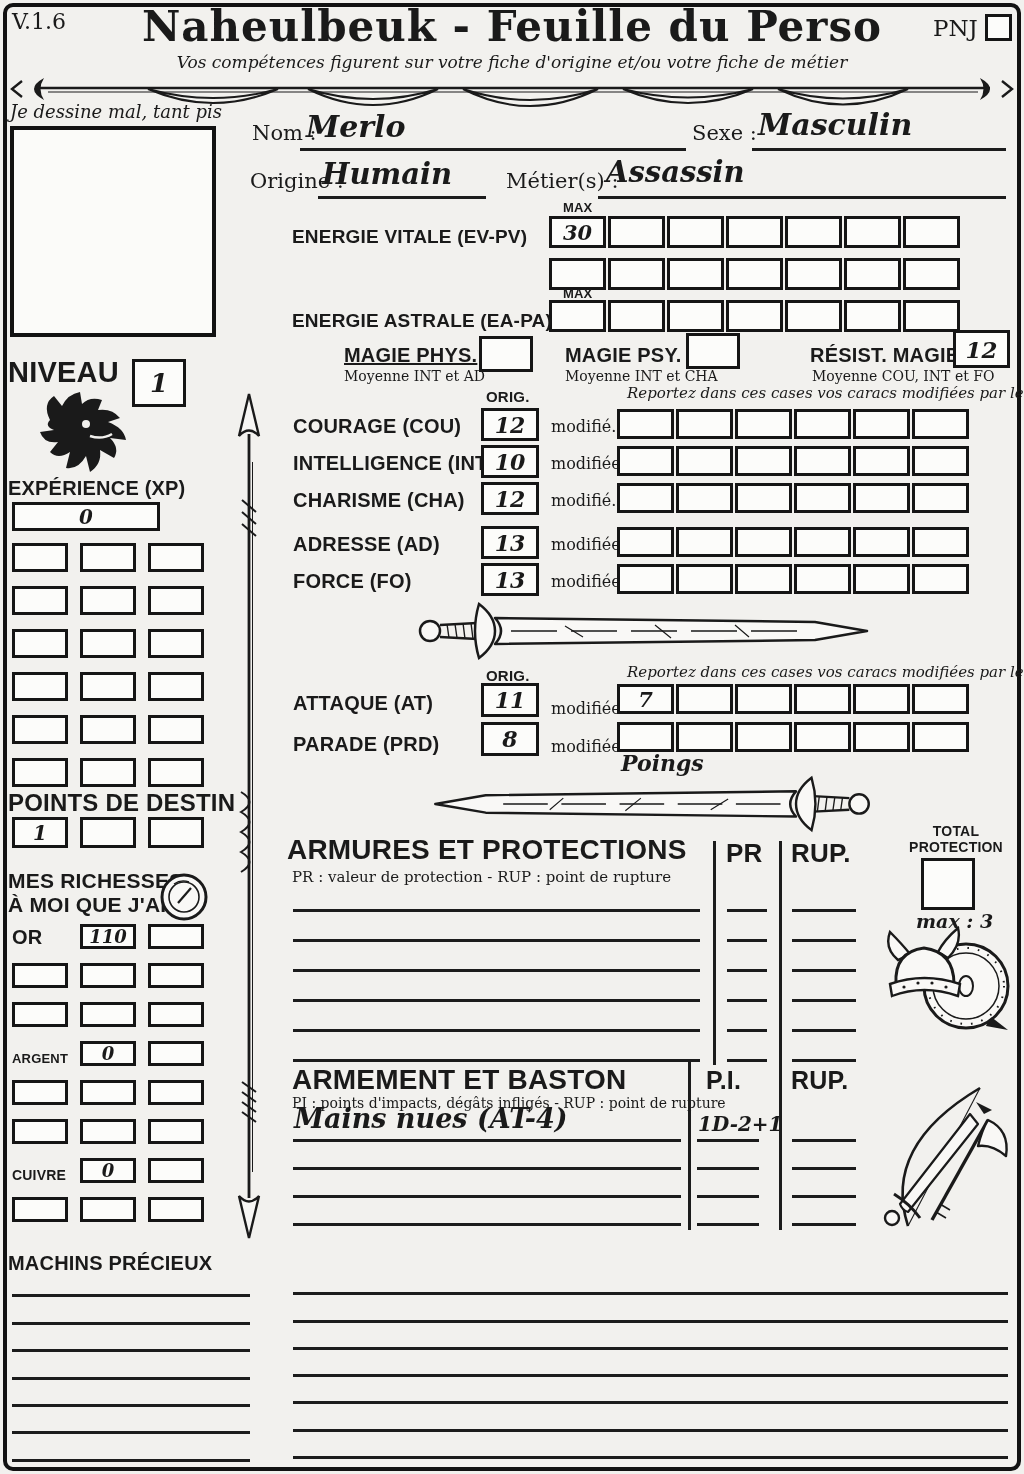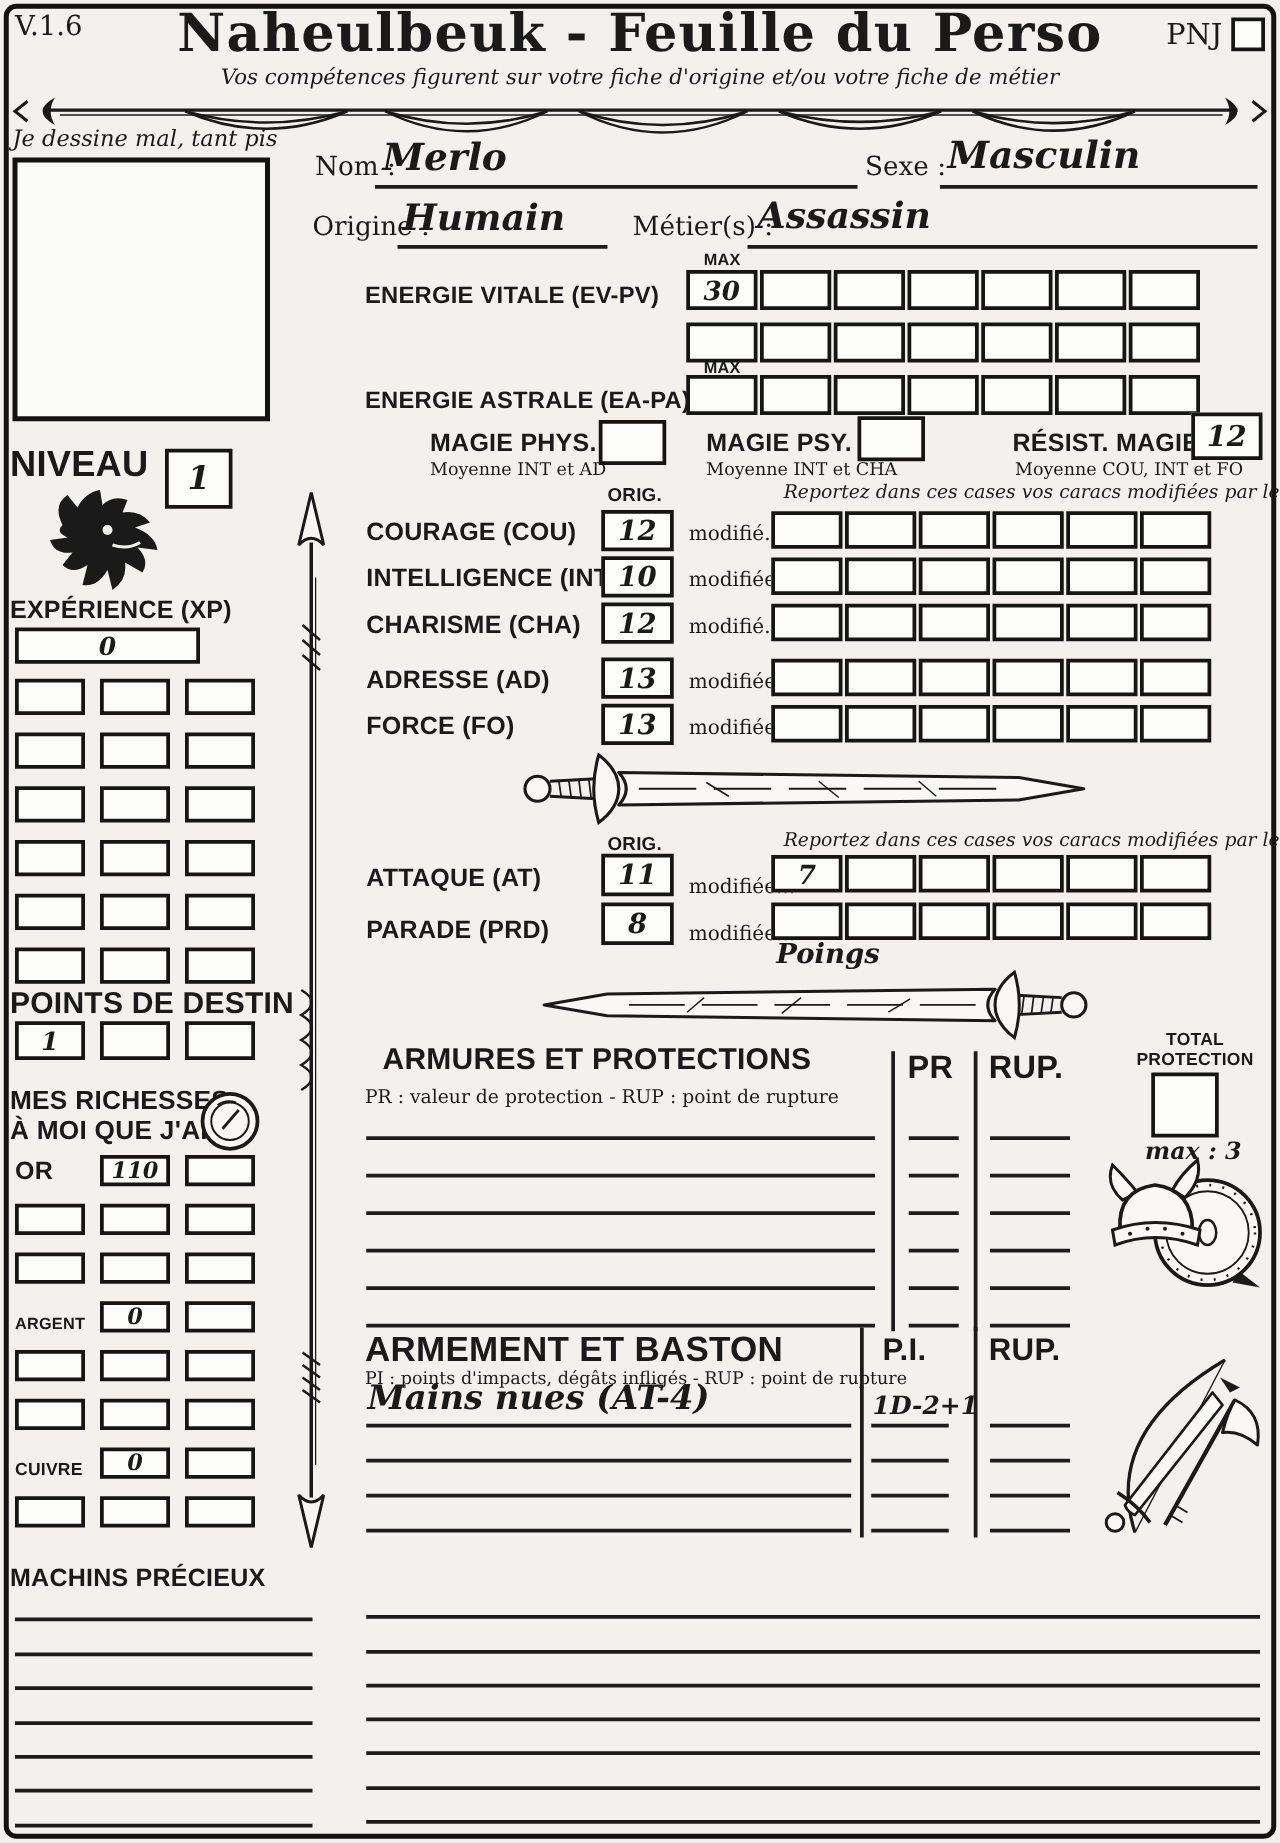--- a/index.html
+++ b/index.html
@@ -251,21 +251,21 @@
       </div>
     <div class="bx b-en"></div>
       <div class="bx b-en"></div>
       <div class="bx b-en"></div>
       <div class="bx b-en"></div>
       <div class="bx b-en"></div>
       <div class="bx b-en"></div>
   </div>
   <div class="abs disp" style="left:292px; top:310px; font-size:19px;">ENERGIE ASTRALE (EA-PA)</div>
 
-  <div class="abs disp" style="left:344px; top:344px; font-size:20px;">MAGIE PHYS.</div>
+  <div class="abs disp" style="left:344px; top:344px; font-size:20px;text-decoration:underline;">MAGIE PHYS.</div>
   <div class="abs vbox" style="left:479px; top:336px; width:54px; height:36px;">
       <span class="hand" style="font-size:21px;"></span>
     </div>
   <div class="abs serif" style="left:344px; top:368px; font-size:14px;">Moyenne INT et AD</div>
 
   <div class="abs disp" style="left:565px; top:344px; font-size:20px;">MAGIE PSY.</div>
   <div class="abs vbox" style="left:686px; top:333px; width:54px; height:36px;">
       <span class="hand" style="font-size:21px;"></span>
     </div>
   <div class="abs serif" style="left:565px; top:368px; font-size:14px;">Moyenne INT et CHA</div>
@@ -401,21 +401,21 @@
       <circle cx="15" cy="35" r="10" fill="#f9f8f6" stroke="#1a1a1a" stroke-width="2.5"></circle>
       <path d="M25 29 L62 27 M25 41 L62 43" stroke="#1a1a1a" stroke-width="2.4" fill="none"></path>
       <path d="M32 28 L34 42 M40 28 L42 42 M48 27 L50 43 M56 27 L58 43" stroke="#1a1a1a" stroke-width="1.4" fill="none"></path>
       <path d="M64 8 Q56 35 64 62 Q80 50 80 35 Q80 20 64 8 Z" fill="#f9f8f6" stroke="#1a1a1a" stroke-width="2.5"></path>
       <path d="M80 22 L400 26 L452 35 L400 44 L80 48 Q92 35 80 22 Z" fill="#f9f8f6" stroke="#1a1a1a" stroke-width="2.5" stroke-linejoin="round"></path>
       <path d="M96 35 H390" stroke="#1a1a1a" stroke-width="1.5" stroke-dasharray="46 14"></path>
       <path d="M150 30 L168 41 M240 29 L256 42 M320 29 L334 41" stroke="#1a1a1a" stroke-width="1.2"></path>
     </svg>
   </div>
 
-  <div class="abs disp" style="left:306px; top:834px; font-size:24px;">ARMURES ET PROTECTIONS</div>
+  <div class="abs disp" style="left:287px; top:834px; font-size:28px;">ARMURES ET PROTECTIONS</div>
   <div class="abs serif" style="left:292px; top:868px; font-size:15px;">PR : valeur de protection - RUP : point de rupture</div>
   <div class="abs vl" style="left:713px; top:841px; height:224px;"></div>
   <div class="abs vl" style="left:779px; top:841px; height:224px;"></div>
   <div class="abs disp" style="left:726px; top:838px; font-size:26px;">PR</div>
   <div class="abs disp" style="left:791px; top:838px; font-size:26px;">RUP.</div>
 
   <div class="abs disp" style="left:900px; top:823px; width:112px; text-align:center; font-size:14px;">TOTAL</div>
   <div class="abs disp" style="left:900px; top:839px; width:112px; text-align:center; font-size:14px;">PROTECTION</div>
   <div class="abs vbox" style="left:921px; top:858px; width:54px; height:52px;">
       <span class="hand" style="font-size:22px;"></span>

